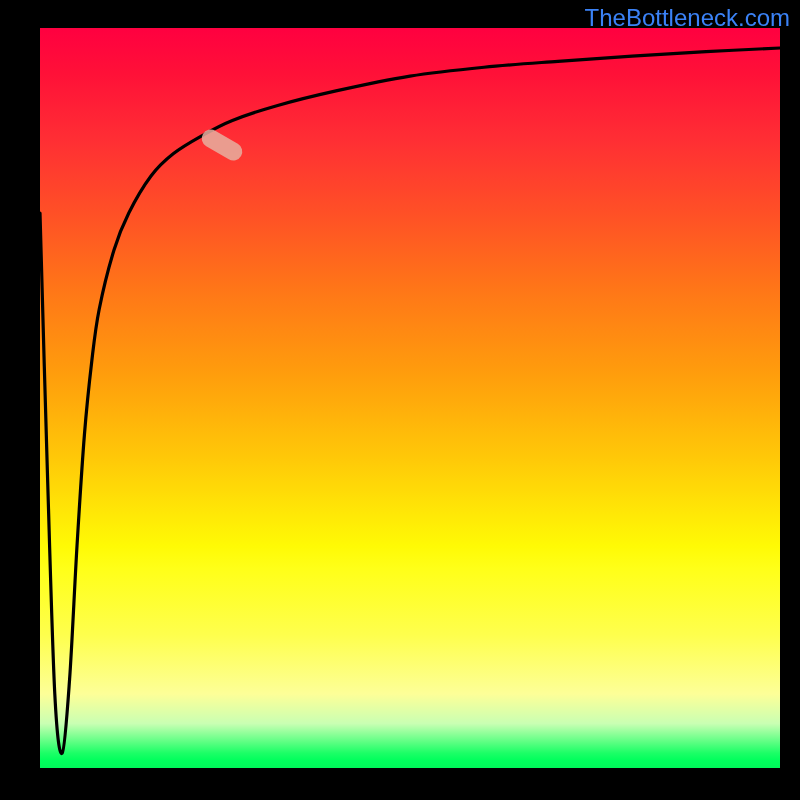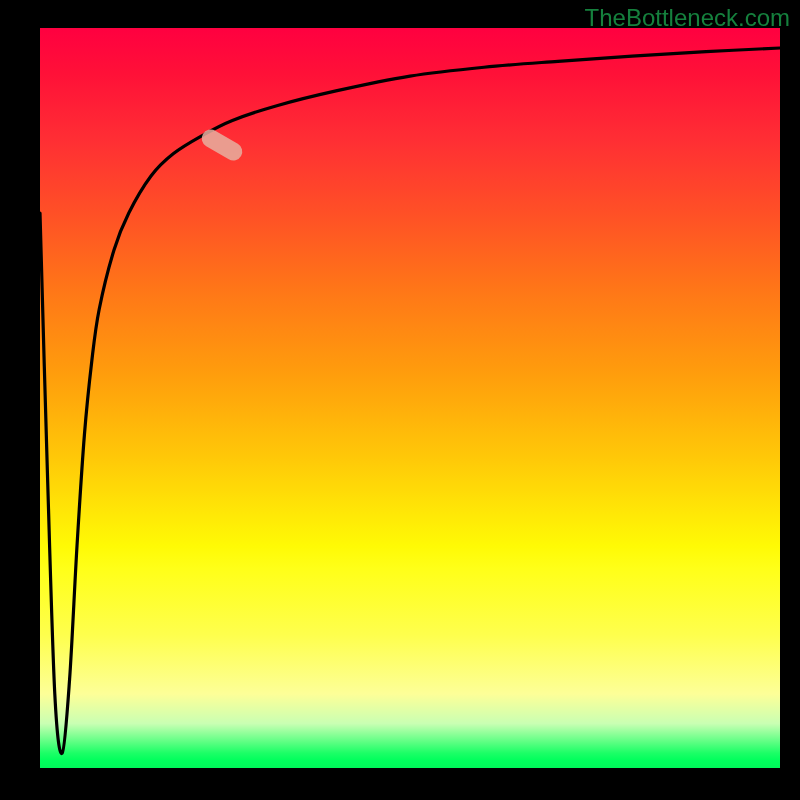--- a/index.html
+++ b/index.html
@@ -7,21 +7,21 @@
     width: 800px;
     height: 800px;
     background: #000;
     position: relative;
     font-family: Arial, Helvetica, sans-serif;
   }
   .watermark {
     position: absolute;
     top: 4px;
     right: 10px;
-    color: #15803d;
+    color: #3b82f6;
     font-size: 24px;
     font-weight: 500;
     z-index: 10;
   }
   .frame {
     position: absolute;
     top: 28px;
     left: 40px;
     width: 740px;
     height: 740px;

